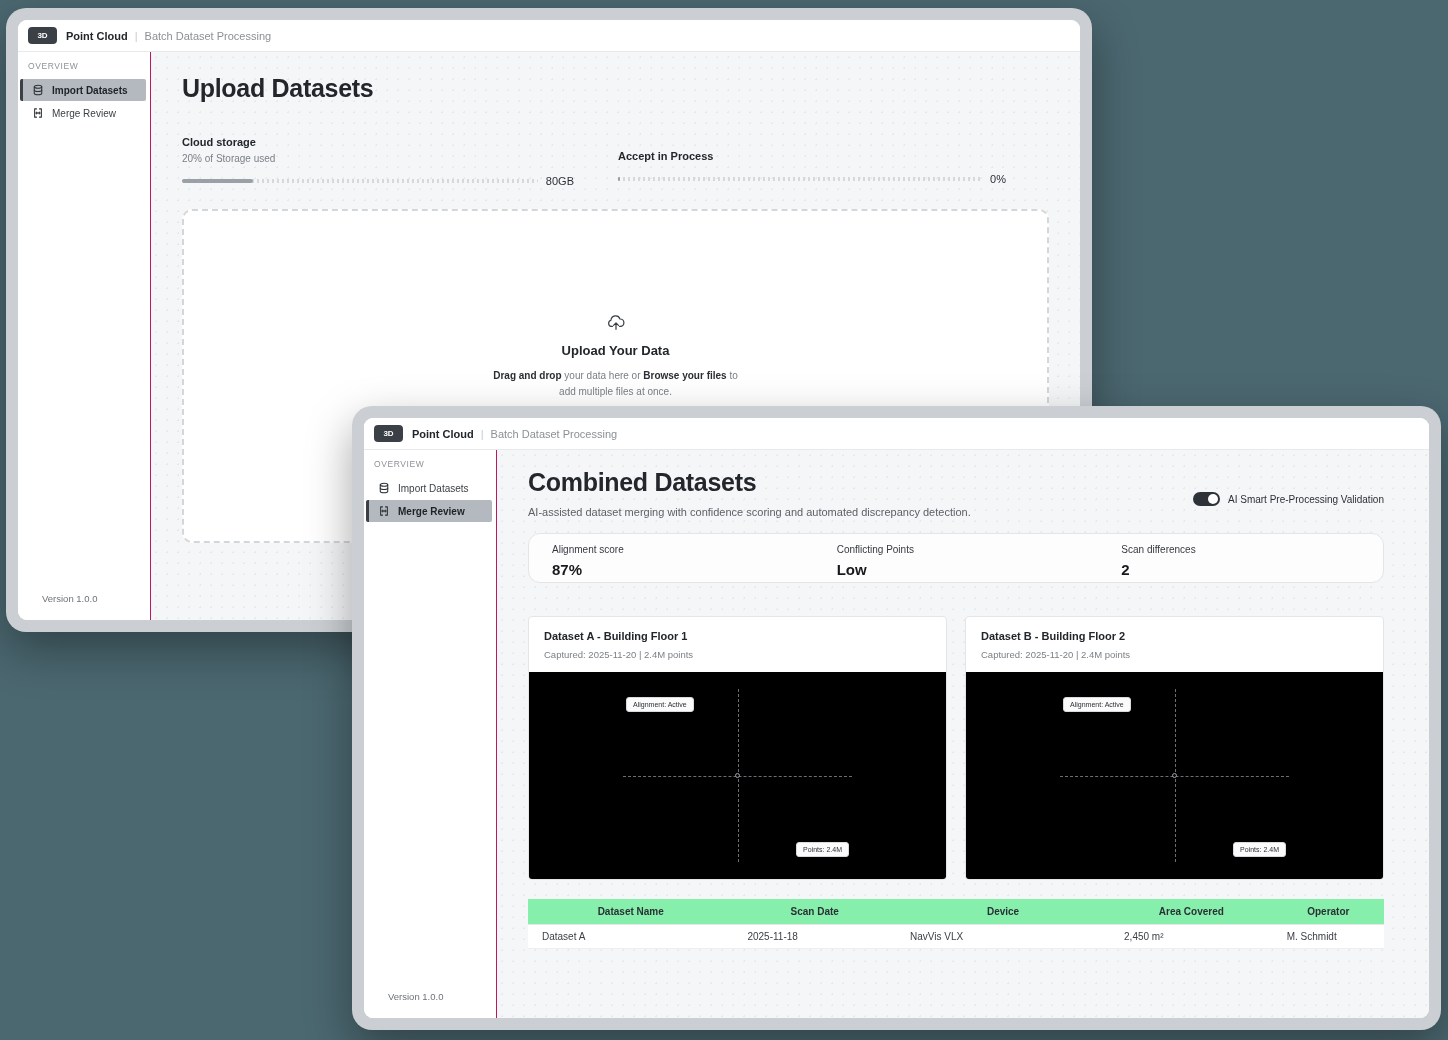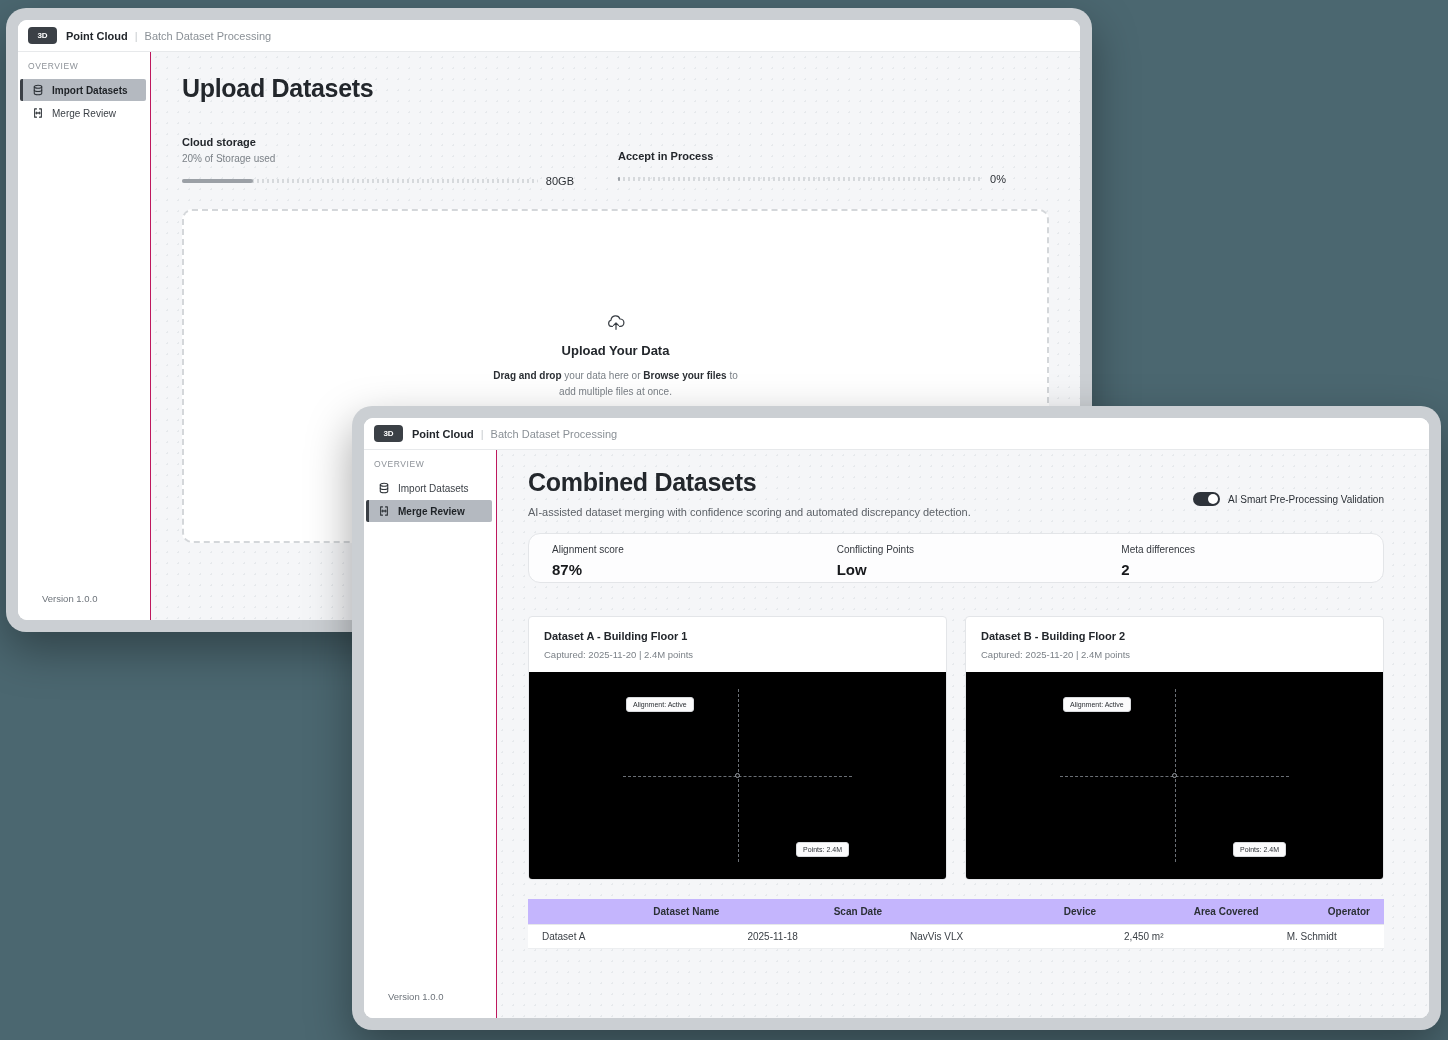--- a/index.html
+++ b/index.html
@@ -132,21 +132,21 @@
   .cross-h {
     position:absolute; top:50%; left:22.5%; width:55%; height:0;
     border-top:1px dashed #6a6f75;
   }
   .cross-dot {
     position:absolute; left:50%; top:50%; width:5px; height:5px; margin:-3px 0 0 -3px;
     border:1px solid #9aa0a6; border-radius:50%; background:#0c0c0c;
   }
   .mg-table { width:100%; border-collapse:collapse; margin-top:19px; table-layout:fixed; background:#fff; }
   .mg-table th {
-    background:#c4b5fd; text-align:right; font-size:10px; font-weight:700; color:#2b3036;
+    background:#86efac; text-align:center; font-size:10px; font-weight:700; color:#2b3036;
     padding:7px 14px; border:0; border-bottom:1px solid #e6e8ea;
   }
   .mg-table td {
     font-size:10px; color:#3c4147; padding:6px 14px; background:#fff;
     border-bottom:1px solid #eceef0;
   }
   .col-name{width:24%}.col-date{width:19%}.col-device{width:25%}.col-area{width:19%}.col-op{width:13%}
   .mg-footer {
     flex:0 0 74px; background:#fff; display:flex; align-items:center;
     justify-content:flex-end; gap:10px; padding-right:45px;
@@ -287,21 +287,21 @@
           <div class="stats-bar">
             <div class="stat">
               <div class="stat-label">Alignment score</div>
               <div class="stat-value">87%</div>
             </div>
             <div class="stat">
               <div class="stat-label">Conflicting Points</div>
               <div class="stat-value">Low</div>
             </div>
             <div class="stat">
-              <div class="stat-label">Meta differences</div>
+              <div class="stat-label">Scan differences</div>
               <div class="stat-value">2</div>
             </div>
           </div>
           <div class="cards">
             <div class="card">
               <div class="card-head">
                 <div class="card-title">Dataset A - Building Floor 1</div>
                 <div class="card-meta">Captured: 2025-11-20 | 2.4M points</div>
               </div>
               <div class="viewer">

